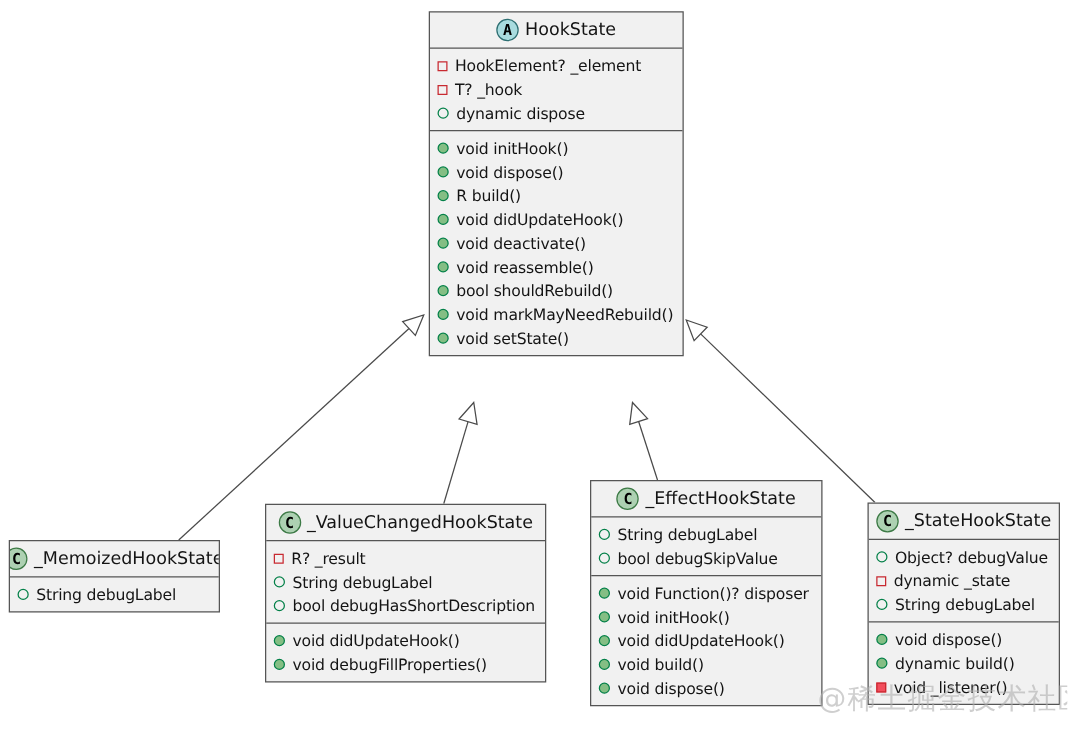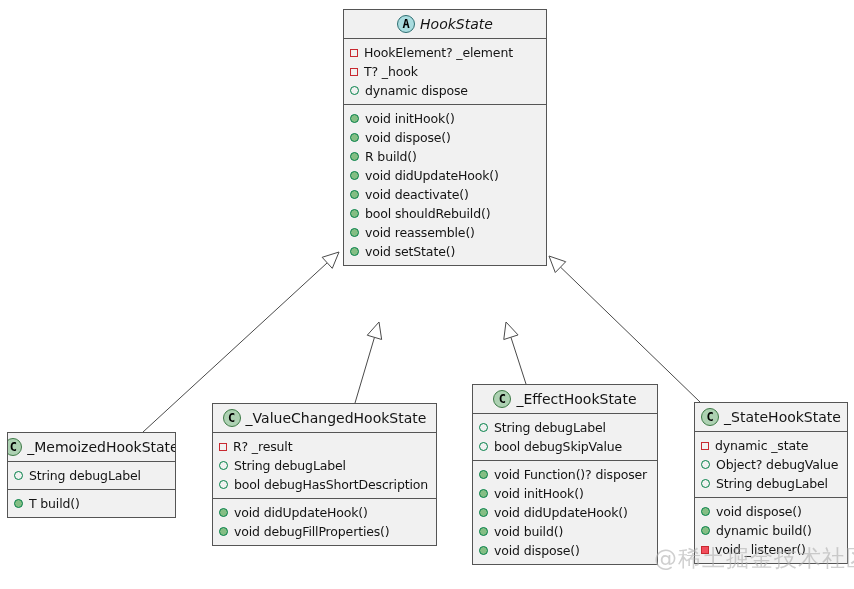--- a/index.html
+++ b/index.html
@@ -43,21 +43,21 @@
     justify-content: center;
     font-family: "DejaVu Sans Mono", "Liberation Mono", monospace;
     font-weight: bold;
     font-size: 12px;
     line-height: 1;
     color: #000;
     box-sizing: border-box;
   }
   .spot-abstract { background: var(--abstract-spot-fill, #a9dcdf); border: 1px solid var(--abstract-spot-border, #2e6f72); }
   .spot-class    { background: var(--class-spot-fill, #add1b2);    border: 1px solid var(--class-spot-border, #3d7a46); }
-  .cname.abstract-name { font-style: italic; }
+  .cname.abstract-name { }
   .section {
     border-top: 1px solid var(--box-border, #555555);
     padding: 4px 6px;
   }
   .member {
     display: flex;
     align-items: center;
     gap: 6px;
     height: 19px;
     font-size: 12.5px;
@@ -142,49 +142,47 @@
           <div class="member">
     <span class="vis vis-method-public"></span>
     <span class="mtext">void didUpdateHook()</span>
   </div>
           <div class="member">
     <span class="vis vis-method-public"></span>
     <span class="mtext">void deactivate()</span>
   </div>
           <div class="member">
     <span class="vis vis-method-public"></span>
+    <span class="mtext">void reassemble()</span>
+  </div>
+          <div class="member">
+    <span class="vis vis-method-public"></span>
     <span class="mtext">bool shouldRebuild()</span>
   </div>
           <div class="member">
     <span class="vis vis-method-public"></span>
-    <span class="mtext">void reassemble()</span>
+    <span class="mtext">void markMayNeedRebuild()</span>
   </div>
           <div class="member">
     <span class="vis vis-method-public"></span>
     <span class="mtext">void setState()</span>
   </div>
         </div>
   </div>
       <div class="uml-class" style="left: 7px; top: 432px; width: 169px;">
     <div class="uml-header">
       <span class="spot spot-class">C</span>
       <span class="cname">_MemoizedHookState</span>
     </div>
     <div class="section fields">
           <div class="member">
     <span class="vis vis-field-public"></span>
     <span class="mtext">String debugLabel</span>
   </div>
         </div>
-    <div class="section methods">
-          <div class="member">
-    <span class="vis vis-method-public"></span>
-    <span class="mtext">T build()</span>
-  </div>
-        </div>
   </div>
       <div class="uml-class" style="left: 212px; top: 403px; width: 225px;">
     <div class="uml-header">
       <span class="spot spot-class">C</span>
       <span class="cname">_ValueChangedHookState</span>
     </div>
     <div class="section fields">
           <div class="member">
     <span class="vis vis-field-private"></span>
     <span class="mtext">R? _result</span>
@@ -247,26 +245,26 @@
   </div>
         </div>
   </div>
       <div class="uml-class" style="left: 694px; top: 402px; width: 154px;">
     <div class="uml-header">
       <span class="spot spot-class">C</span>
       <span class="cname">_StateHookState</span>
     </div>
     <div class="section fields">
           <div class="member">
+    <span class="vis vis-field-public"></span>
+    <span class="mtext">Object? debugValue</span>
+  </div>
+          <div class="member">
     <span class="vis vis-field-private"></span>
     <span class="mtext">dynamic _state</span>
-  </div>
-          <div class="member">
-    <span class="vis vis-field-public"></span>
-    <span class="mtext">Object? debugValue</span>
   </div>
           <div class="member">
     <span class="vis vis-field-public"></span>
     <span class="mtext">String debugLabel</span>
   </div>
         </div>
     <div class="section methods">
           <div class="member">
     <span class="vis vis-method-public"></span>
     <span class="mtext">void dispose()</span>

